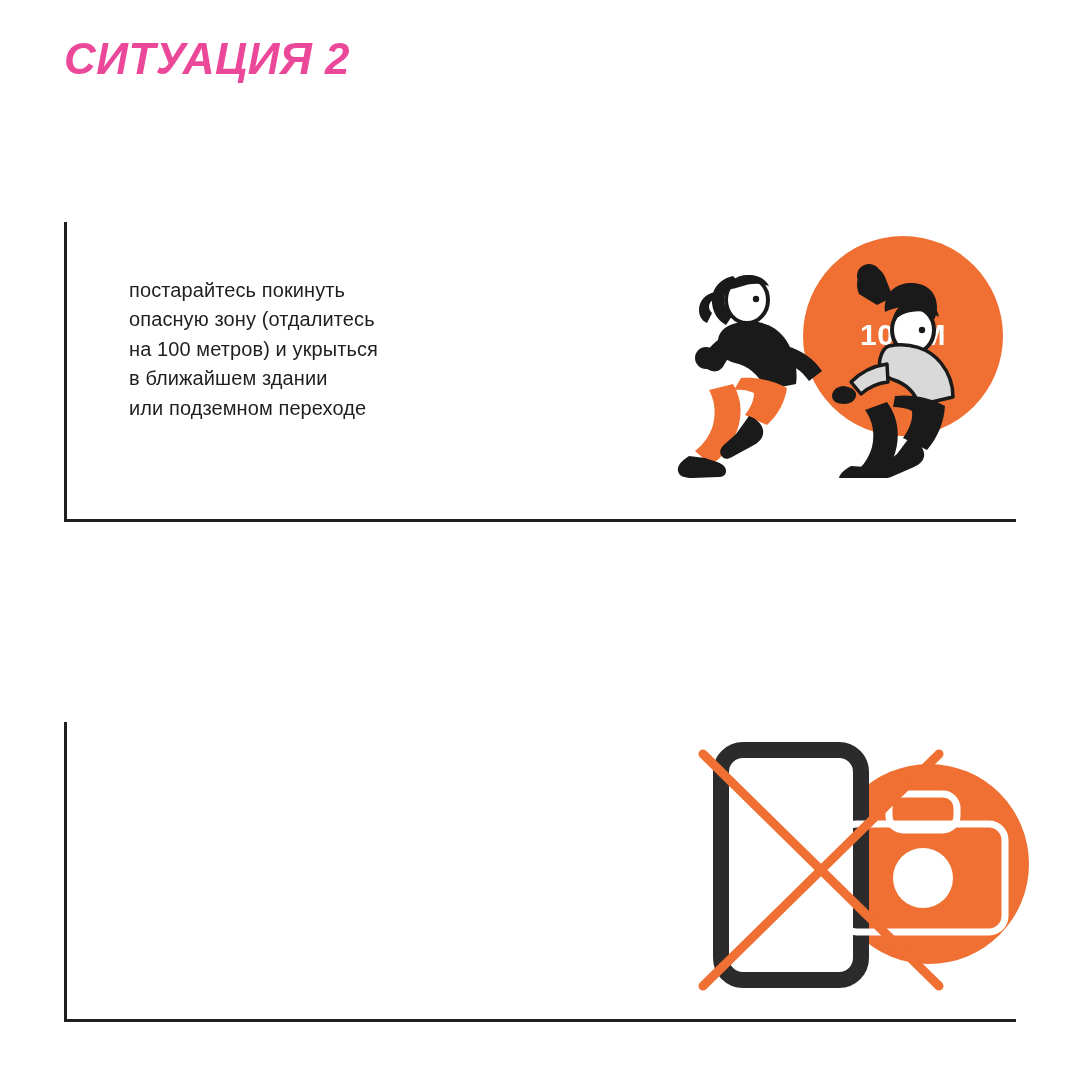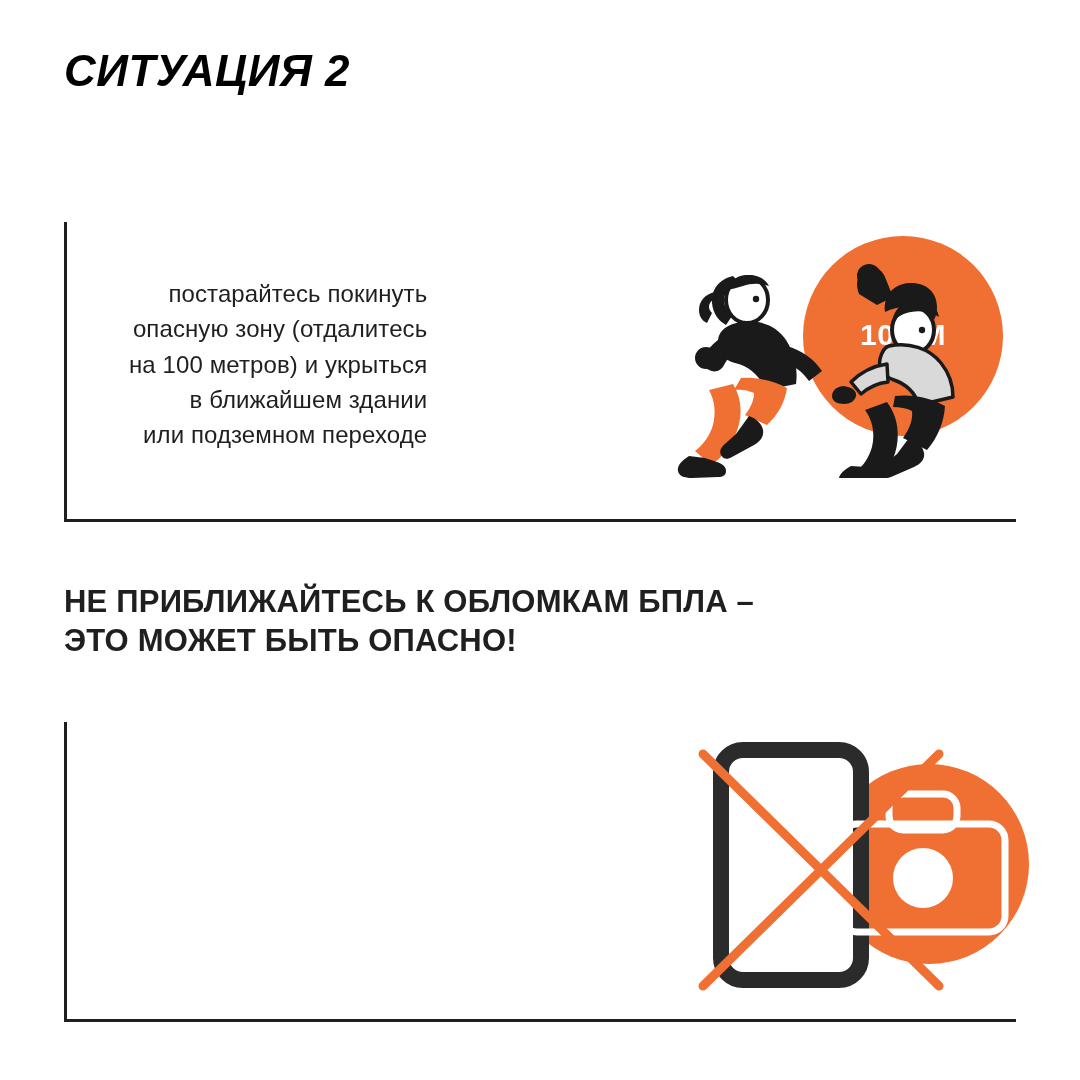--- a/index.html
+++ b/index.html
@@ -19,26 +19,26 @@
     position: relative;
     width: 1080px;
     height: 1080px;
     background: #ffffff;
   }
 
   
   .situation-title {
     position: absolute;
     left: 64px;
-    top: 46px;
+    top: 34px;
     font-size: 44px;
     font-weight: bold;
     font-style: italic;
     letter-spacing: 0.5px;
-    color: #000000;
+    color: #ec4899;
     text-transform: uppercase;
     white-space: nowrap;
   }
   .section-heading {
     position: absolute;
     font-size: 31px;
     font-weight: bold;
     color: #1f1f1f;
     letter-spacing: 0.2px;
     line-height: 1.25;
@@ -63,26 +63,25 @@
   }
   .block-2 {
     left: 64px;
     top: 722px;
     width: 952px;
     height: 300px;
   }
   .block-text {
     position: absolute;
     left: 62px;
-    font-size: 24px;
+    font-size: 20px;
     line-height: 1.47;
     color: #1f1f1f;
     white-space: pre-line;
     letter-spacing: 0.1px;
-    text-align: right;
   }
   .block-1 .block-text { top: 54px; }
   .block-2 .block-text { top: 54px; }
 
   
   .illo-1 {
     position: absolute;
     left: 560px;
     top: -4px;
     width: 400px;
@@ -213,22 +212,20 @@
         <path d="M258 158 c18 -2 36 2 50 10 c-1 16 -7 31 -18 44 l-24 -12 c7 -10 10 -19 9 -27 c-6 -3 -12 -4 -19 -4z" fill="#1a1a1a"></path>
 
         <path d="M250 164 c12 16 14 37 6 57 c-4 10 -11 19 -20 26 l-17 -13 c8 -7 13 -15 16 -25 c3 -13 1 -26 -7 -37z" fill="#1a1a1a"></path>
 
         <path d="M214 228 c-9 5 -13 10 -12 15 c1 5 7 7 15 7 l26 -1 c5 0 8 -3 8 -7 c0 -4 -3 -6 -9 -8 l-13 -5z" fill="#1a1a1a"></path>
         <path d="M272 200 c9 3 14 9 15 15 c1 6 -3 11 -10 14 l-23 10 c-5 2 -9 1 -11 -3 c-2 -4 1 -8 6 -11 l11 -9z" fill="#1a1a1a"></path>
       </svg>
     </div>
   </div>
 
-  <div class="section-heading heading-2">НЕ ПРИБЛИЖАЙТЕСЬ К ОБЛОМКАМ БПЛА –
-ЭТО МОЖЕТ БЫТЬ ОПАСНО!</div>
 
   <div class="info-block block-2">
 
     <div class="illo-2">
       <div class="circle-orange-2"></div>
 
       <svg class="phone-svg" width="190" height="260" viewBox="0 0 190 260" xmlns="http://www.w3.org/2000/svg">
         <rect x="14" y="10" width="140" height="230" rx="22" ry="22" fill="#ffffff" stroke="#2b2b2b" stroke-width="16"></rect>
       </svg>
 

